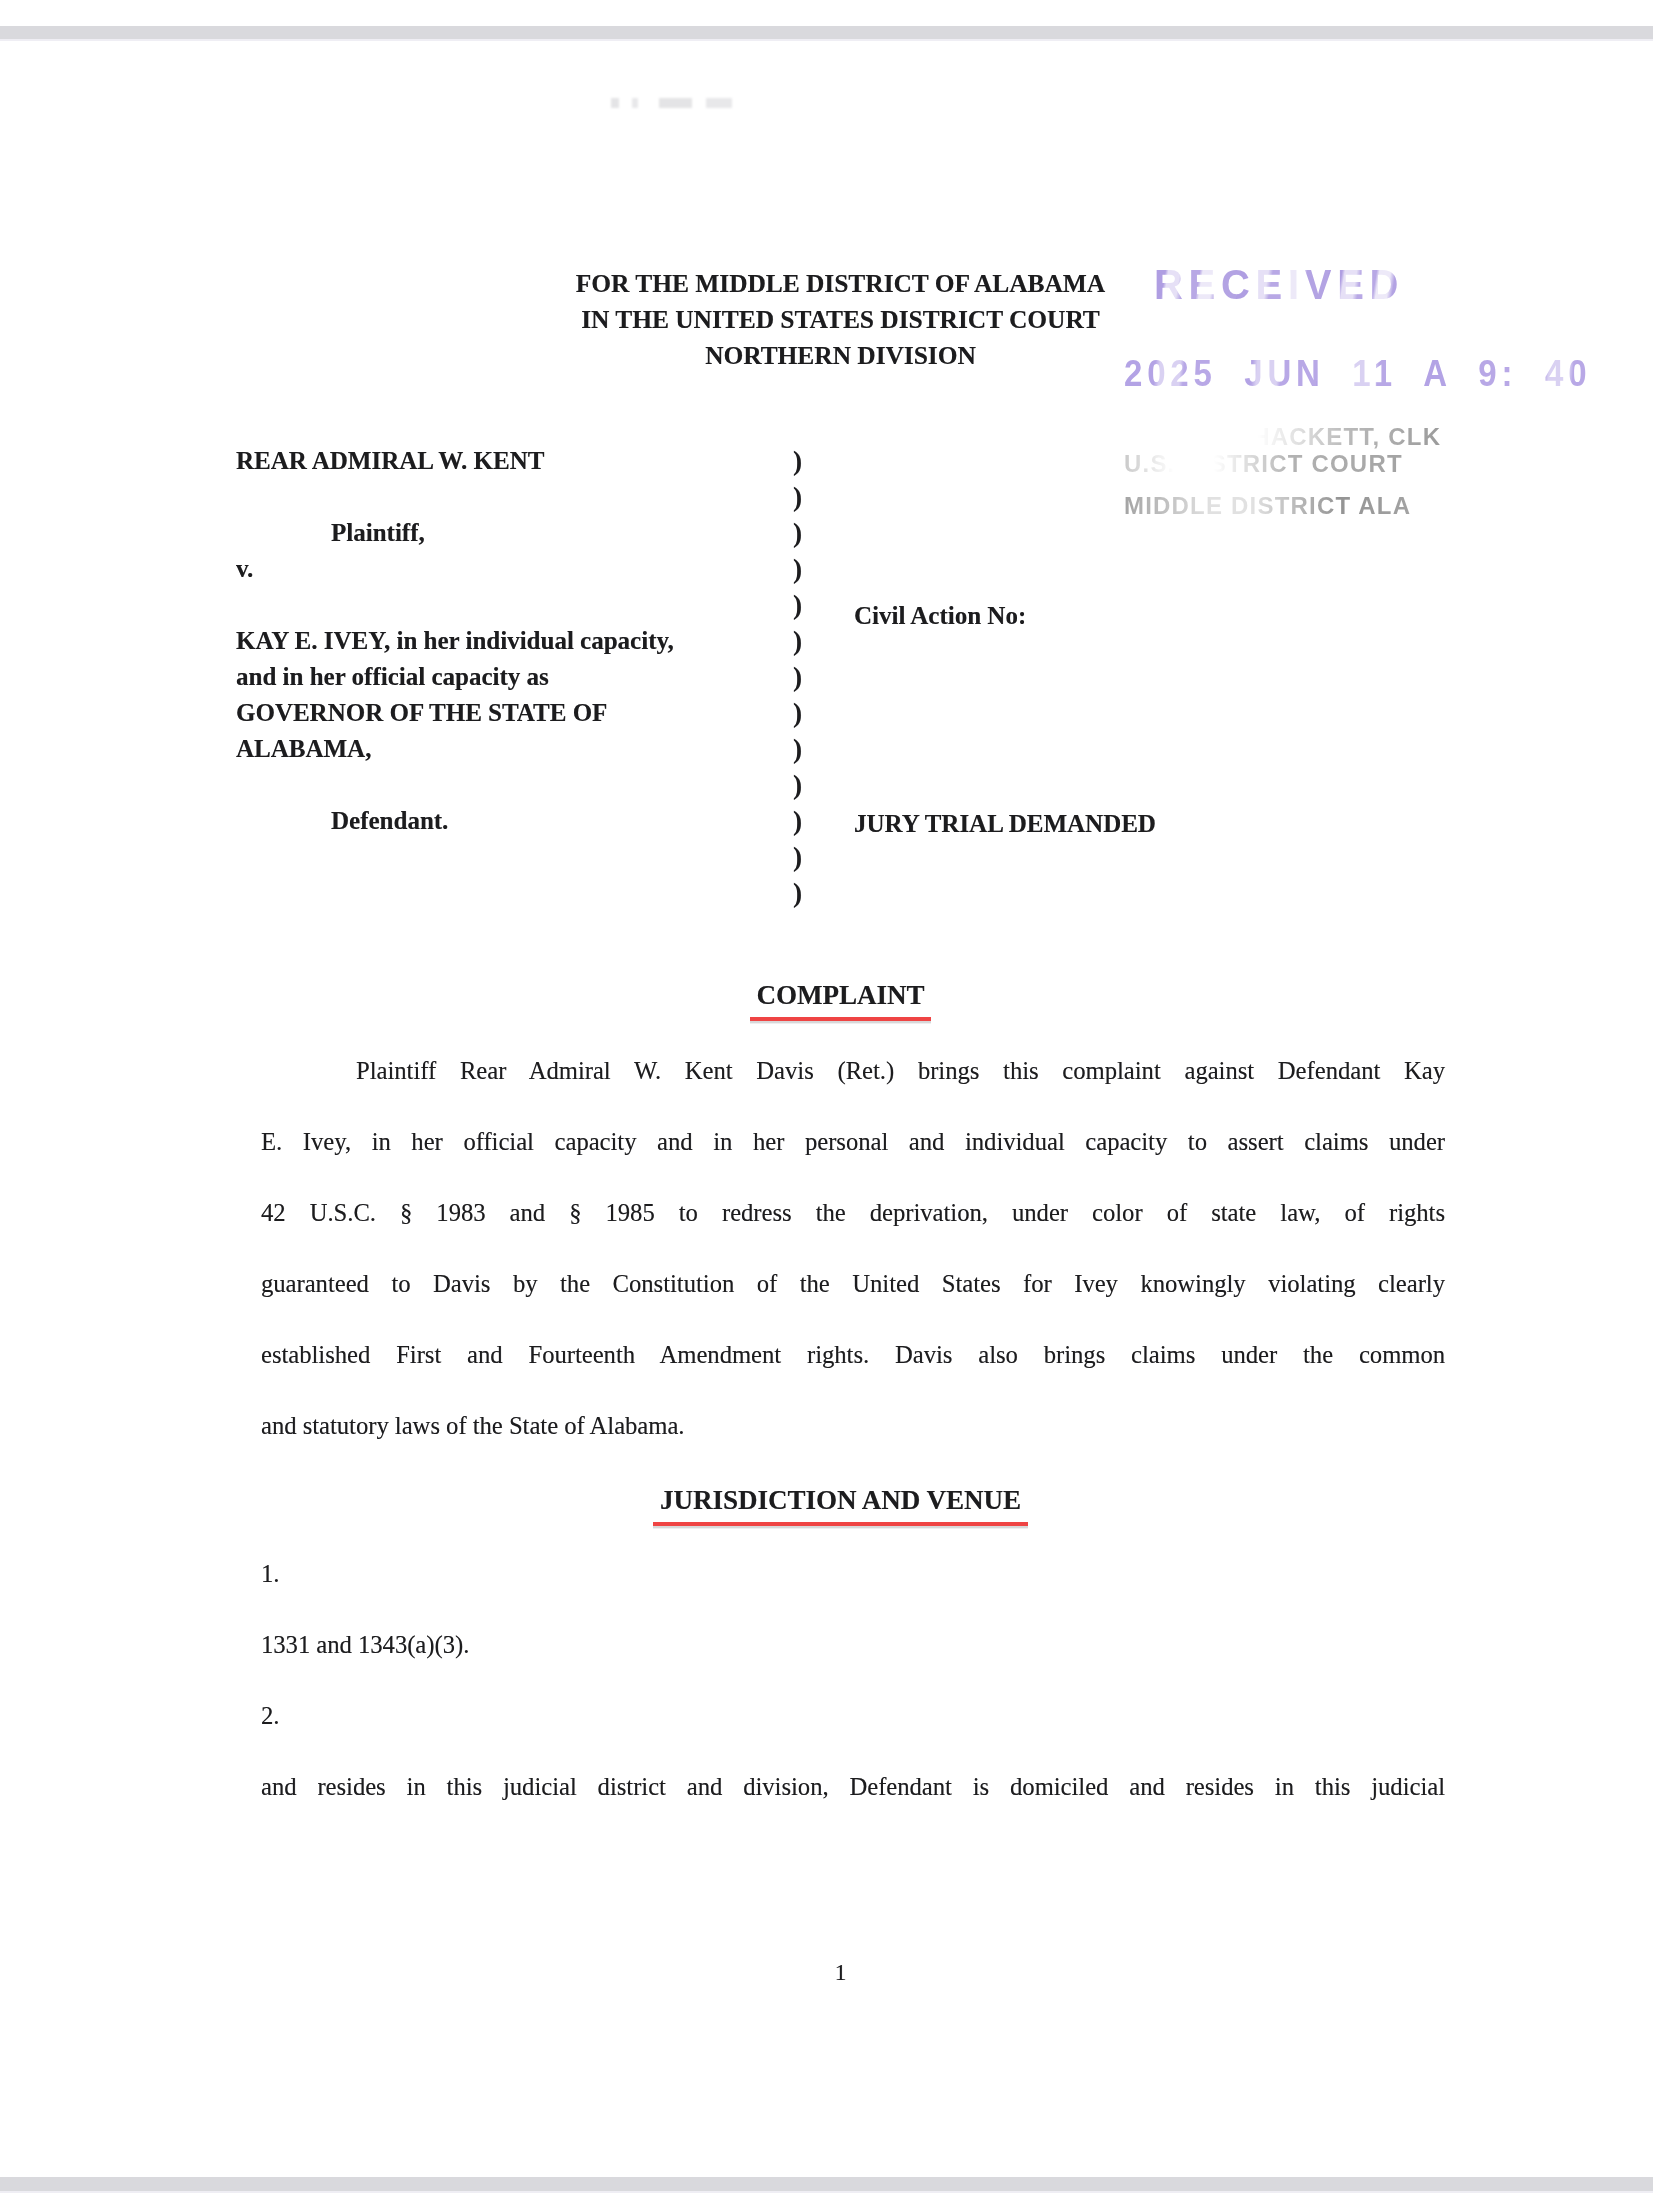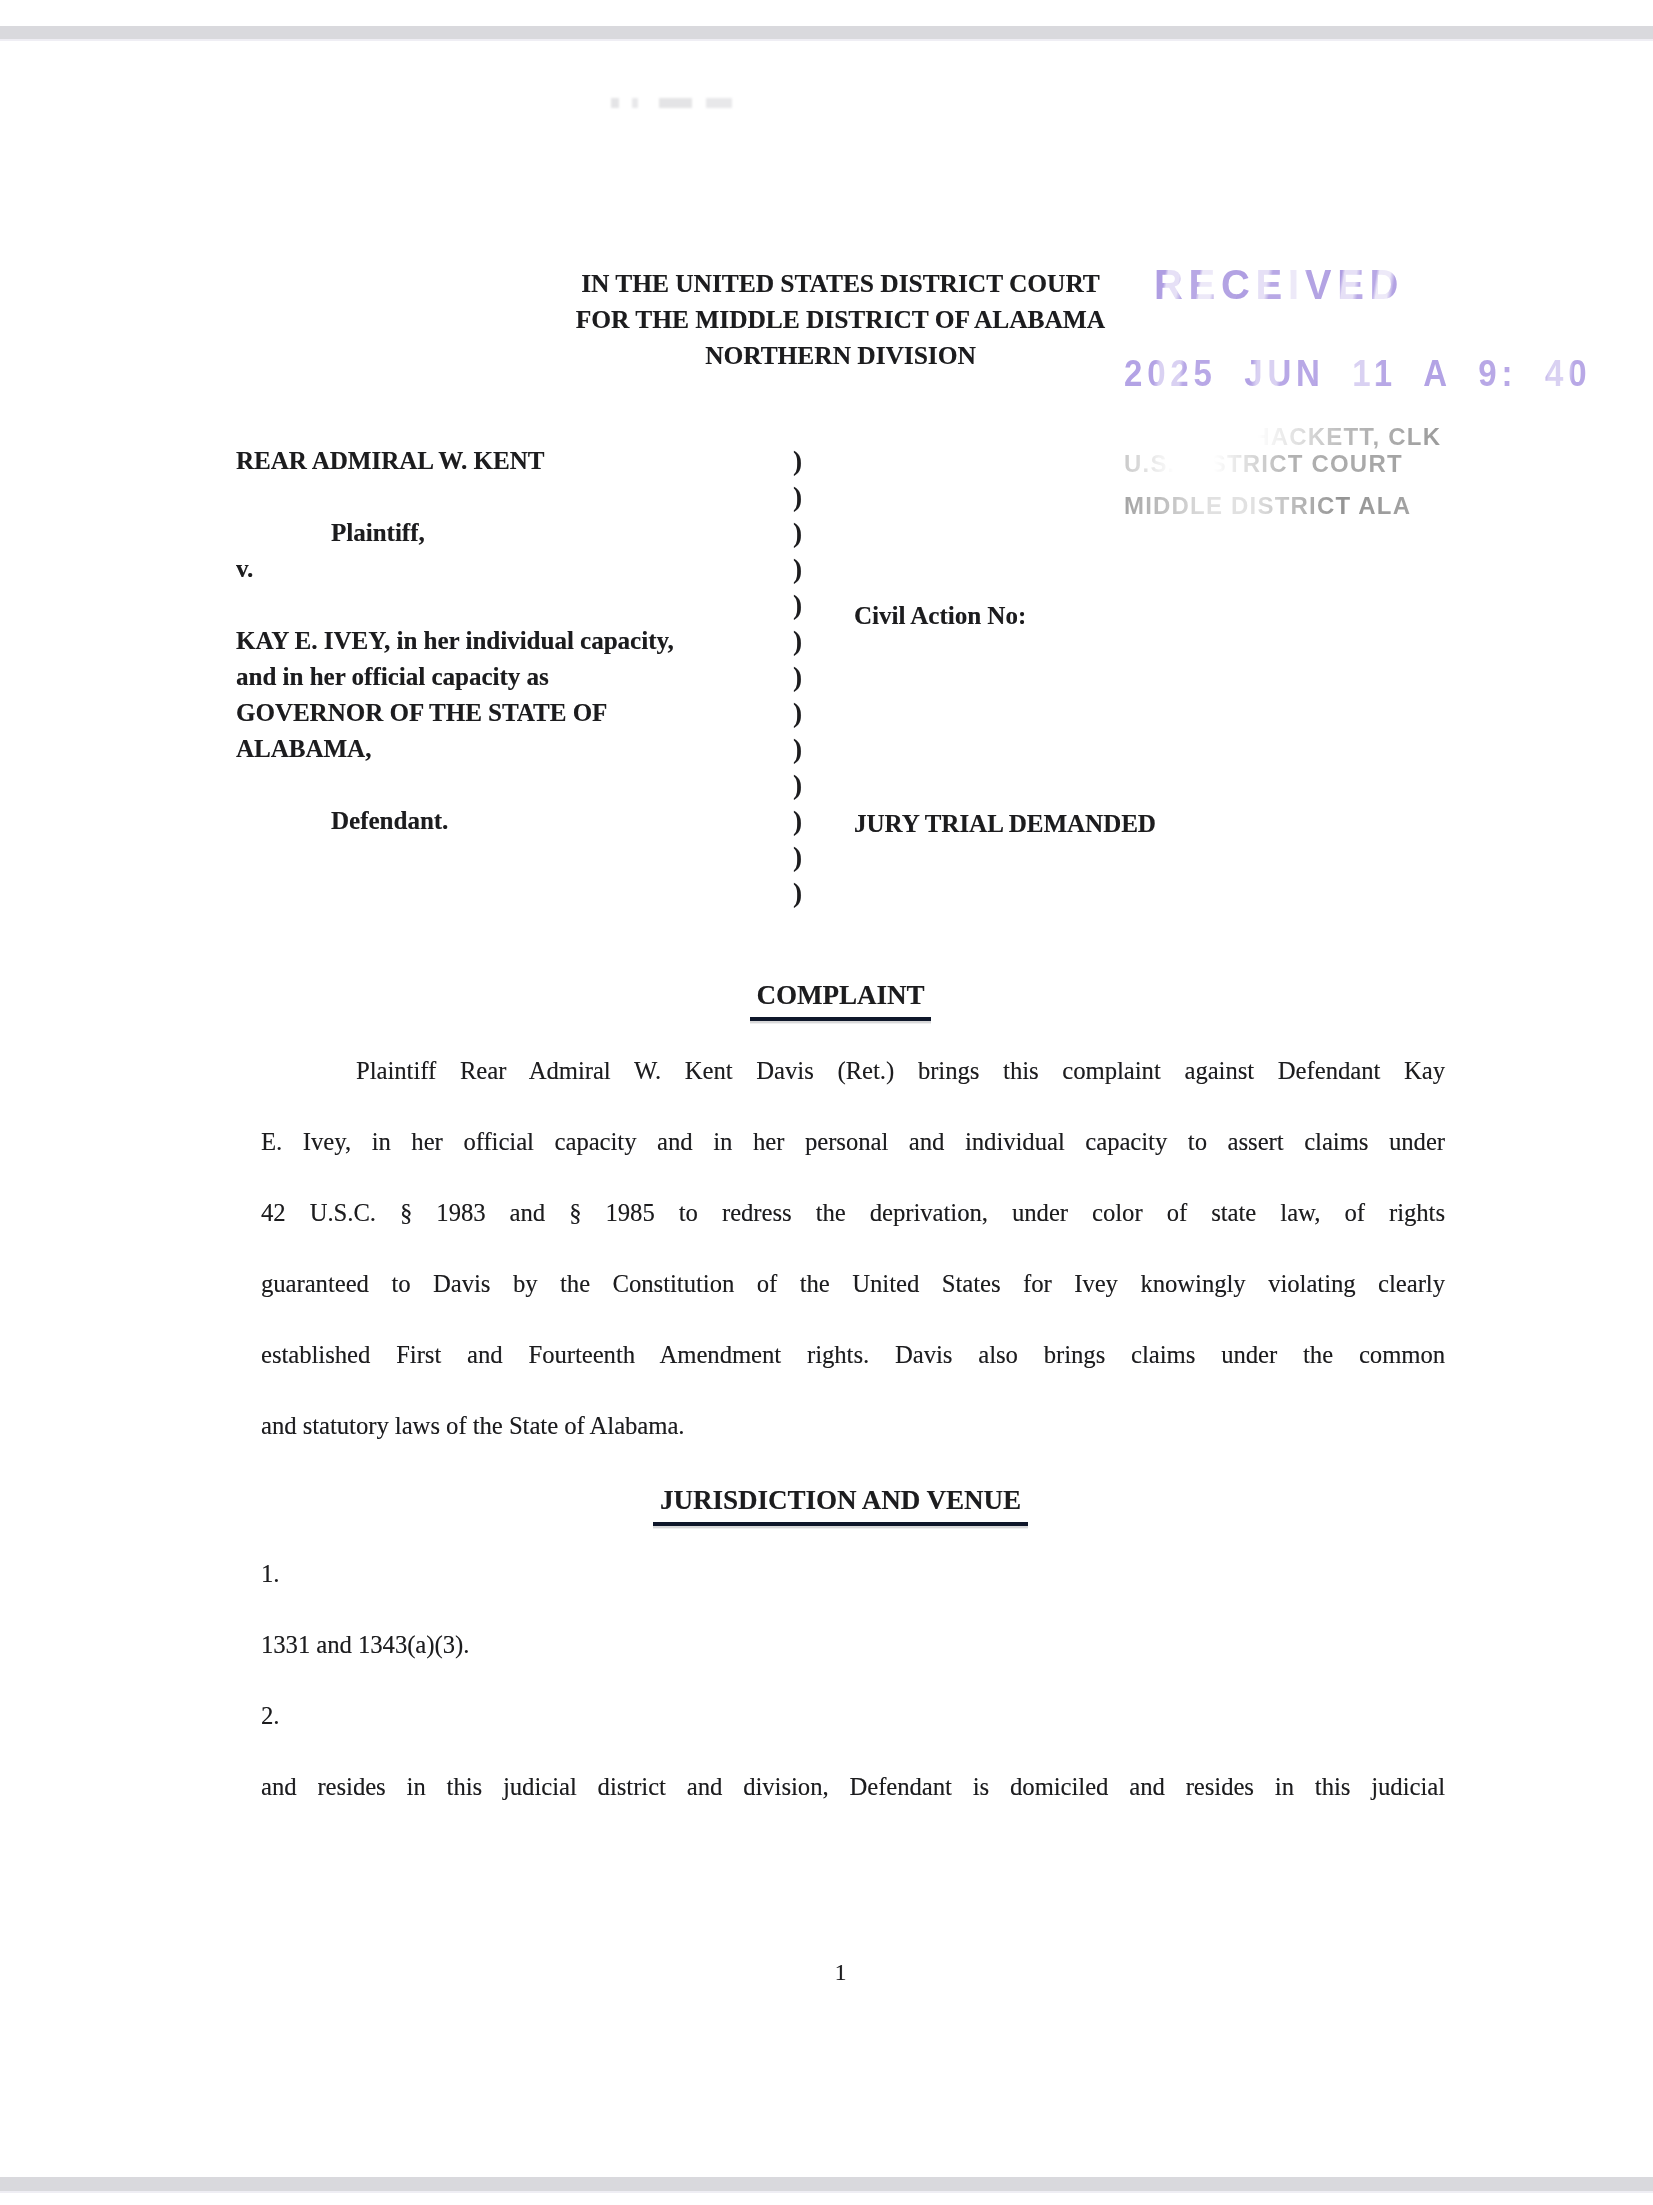--- a/index.html
+++ b/index.html
@@ -18,21 +18,21 @@
                        transparent 27.4px 48px,#88888f 48px 81px,transparent 81px 95px,#9a9aa2 95px 121px);}
 
   .doc-text{text-shadow:0.2px 0.2px 0.3px rgba(25,25,28,.45);}
 
   
   .colwrap{position:absolute;left:236px;width:1209px;text-align:center;}
 
   .court-title{top:265px;font-weight:bold;font-size:25.4px;line-height:36px;white-space:nowrap;}
 
   .heading-wrap{font-weight:bold;font-size:27px;line-height:32px;}
-  .heading{display:inline-block;padding:0 6.5px 5.7px 6.5px;border-bottom:4px solid #0f172a;
+  .heading{display:inline-block;padding:0 6.5px 5.7px 6.5px;border-bottom:4px solid #ef4444;
            box-shadow:0 2.4px 0 rgba(40,40,45,.18);}
 
   
   .cap-left{position:absolute;left:236px;top:443px;font-weight:bold;font-size:25px;white-space:nowrap;}
   .cap-row{height:36px;line-height:36px;}
   .indent{padding-left:95px;}
   .paren-col{position:absolute;left:793px;top:443px;font-weight:bold;font-size:27px;}
   .paren-col .cap-row{text-align:left;}
   .cap-right{position:absolute;left:854px;font-weight:bold;font-size:25px;white-space:nowrap;}
 
@@ -72,22 +72,22 @@
 </style>
 </head>
 <body>
 
 <div class="band top"></div>
 <div class="band bottom"></div>
 
 <div class="artifact"></div>
 
 <div class="colwrap court-title doc-text">
+  <div>FOR THE MIDDLE DISTRICT OF ALABAMA</div>
   <div>IN THE UNITED STATES DISTRICT COURT</div>
-  <div>FOR THE MIDDLE DISTRICT OF ALABAMA</div>
   <div>NORTHERN DIVISION</div>
 </div>
 
 <div class="stamp stamp-received">RECEIVED</div>
 <div class="stamp stamp-date">2025 JUN 11 A 9: 40</div>
 <div class="stamp stamp-clerk clerk1">DEBRA P. HACKETT, CLK</div>
 <div class="stamp stamp-clerk clerk2">U.S. DISTRICT COURT</div>
 <div class="stamp stamp-clerk clerk3">MIDDLE DISTRICT ALA</div>
 
 <div class="cap-left doc-text">

